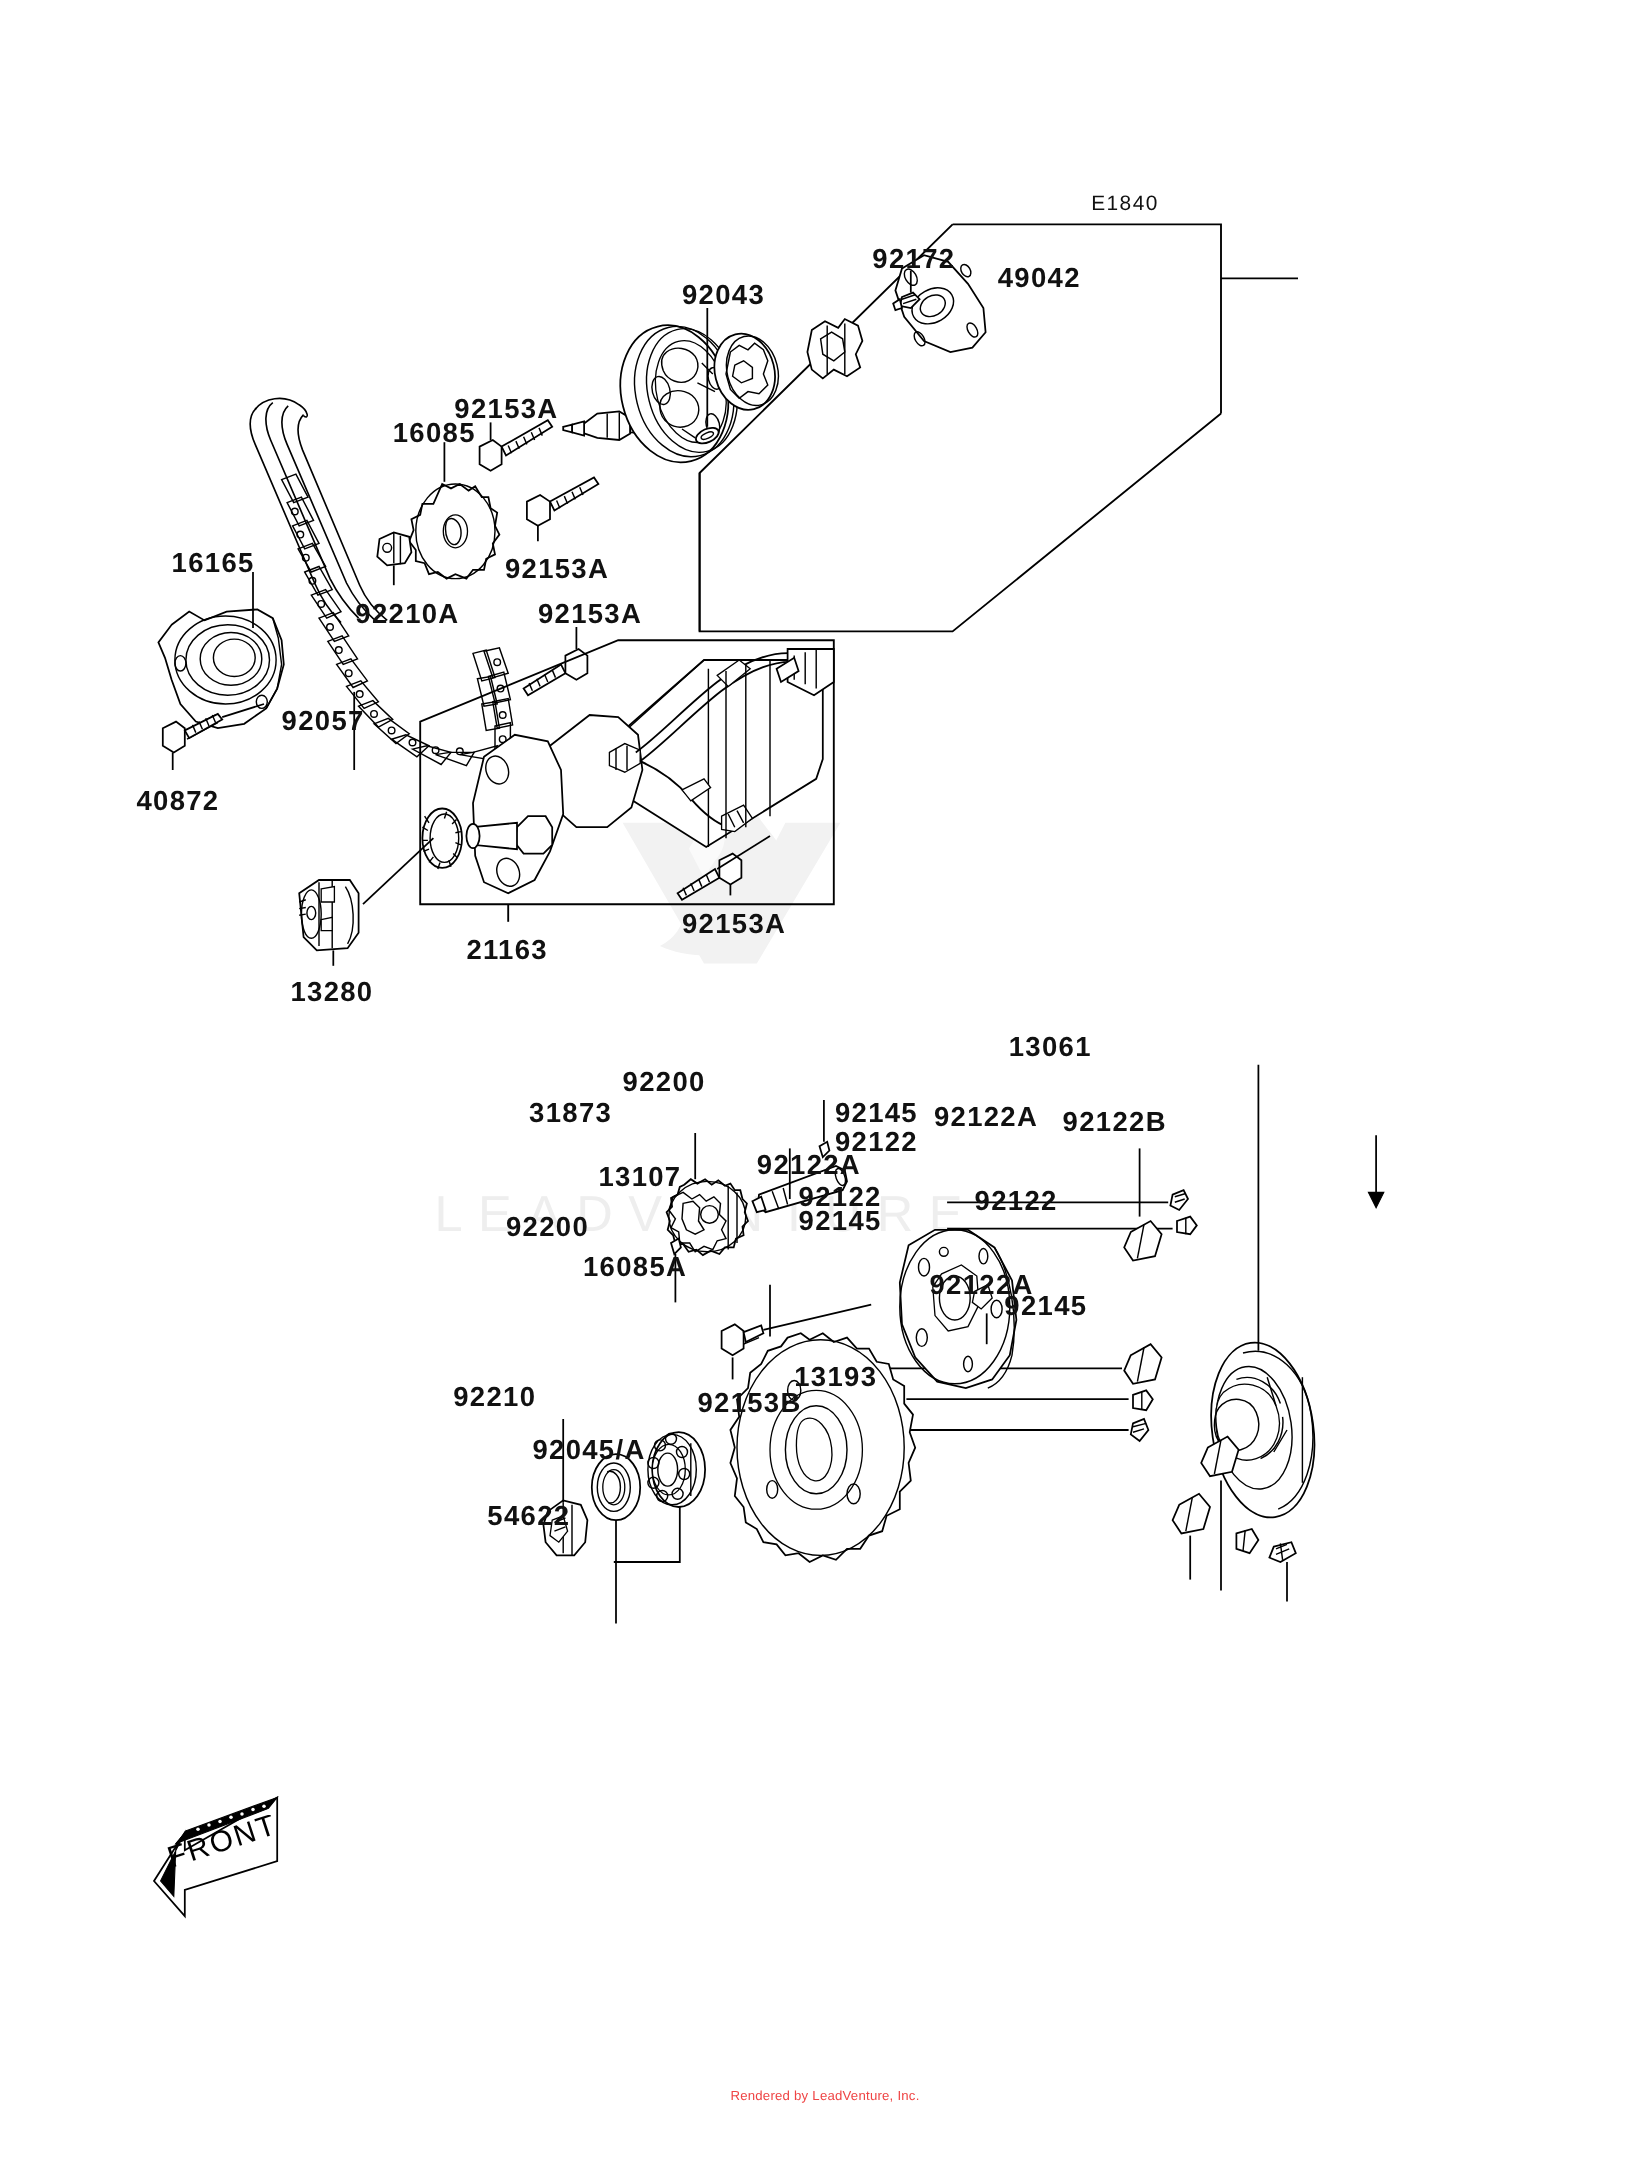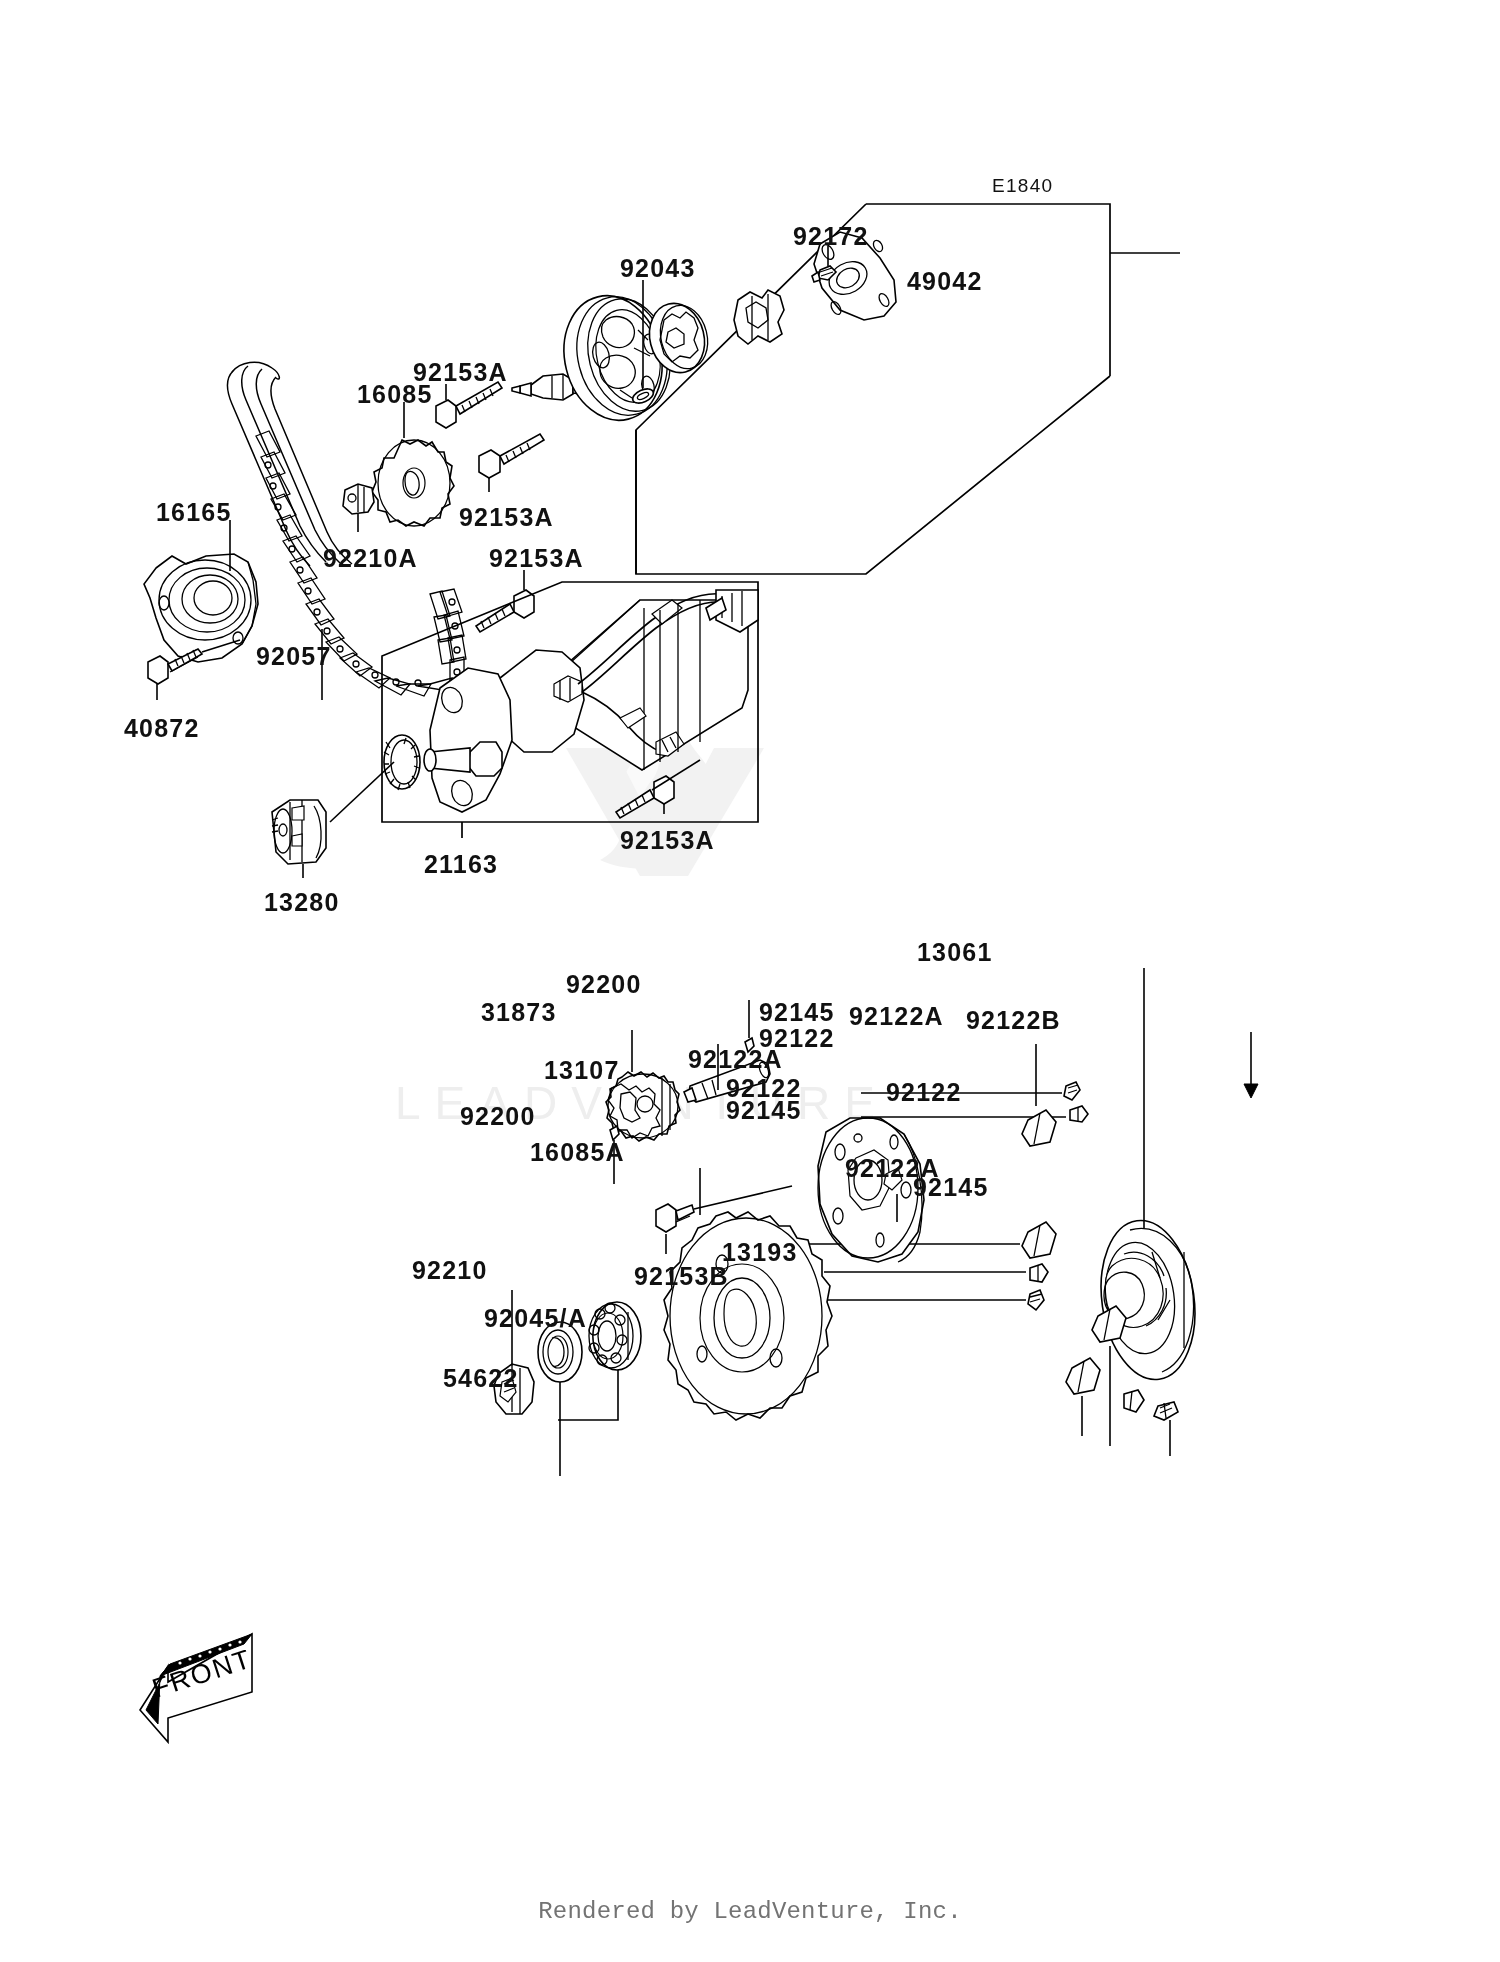--- a/index.html
+++ b/index.html
@@ -48,23 +48,23 @@
     font-family: "Liberation Sans", sans-serif;
     font-weight: normal;
     font-size: 19px;
     letter-spacing: 1.3px;
     color: #111111;
   }
   .footer {
     position: absolute;
     width: 100%;
     text-align: center;
-    font-family: Liberation Mono, monospace;
-    font-size: 24px;
-    color: #737373;
+    font-family: Liberation Sans, sans-serif;
+    font-size: 12px;
+    color: #ef4444;
     letter-spacing: 0.2px;
   }
   
   svg.art {
     position: absolute;
     left: 0; top: 0;
     width: 1500px; height: 1962px;
     pointer-events: none;
   }
   .ln { fill: none; stroke: #000; stroke-width: 1.7; }
@@ -575,21 +575,21 @@
 
   <div class="front-badge" style="left:150px; top:1650px; width:120px; height:70px;">
     <svg viewBox="0 0 120 70" style="width:120px;height:70px;">
       <text x="6" y="48" transform="rotate(-18 6 48)" font-family="Liberation Sans, sans-serif" font-size="27" font-weight="400" fill="#000" letter-spacing="2">FRONT</text>
     </svg>
   </div>
 
   <div class="corner-code" style="left:992px; top:175px;">E1840</div>
 
   <div class="lbl" style="left:793px;  top:224px;">92172</div>
-  <div class="lbl" style="left:907px;  top:241px;margin-top:28px;">49042</div>
+  <div class="lbl" style="left:907px;  top:241px;">49042</div>
   <div class="lbl" style="left:620px;  top:256px;text-align:center;">92043</div>
   <div class="lbl" style="left:413px;  top:360px;">92153A</div>
   <div class="lbl" style="left:357px;  top:382px;">16085</div>
   <div class="lbl" style="left:459px;  top:505px;">92153A</div>
   <div class="lbl" style="left:156px;  top:500px;">16165</div>
   <div class="lbl" style="left:323px;  top:546px;">92210A</div>
   <div class="lbl" style="left:489px;  top:546px;">92153A</div>
   <div class="lbl" style="left:256px;  top:644px;">92057</div>
   <div class="lbl" style="left:124px;  top:716px;">40872</div>
   <div class="lbl" style="left:620px; top:828px;">92153A</div>

